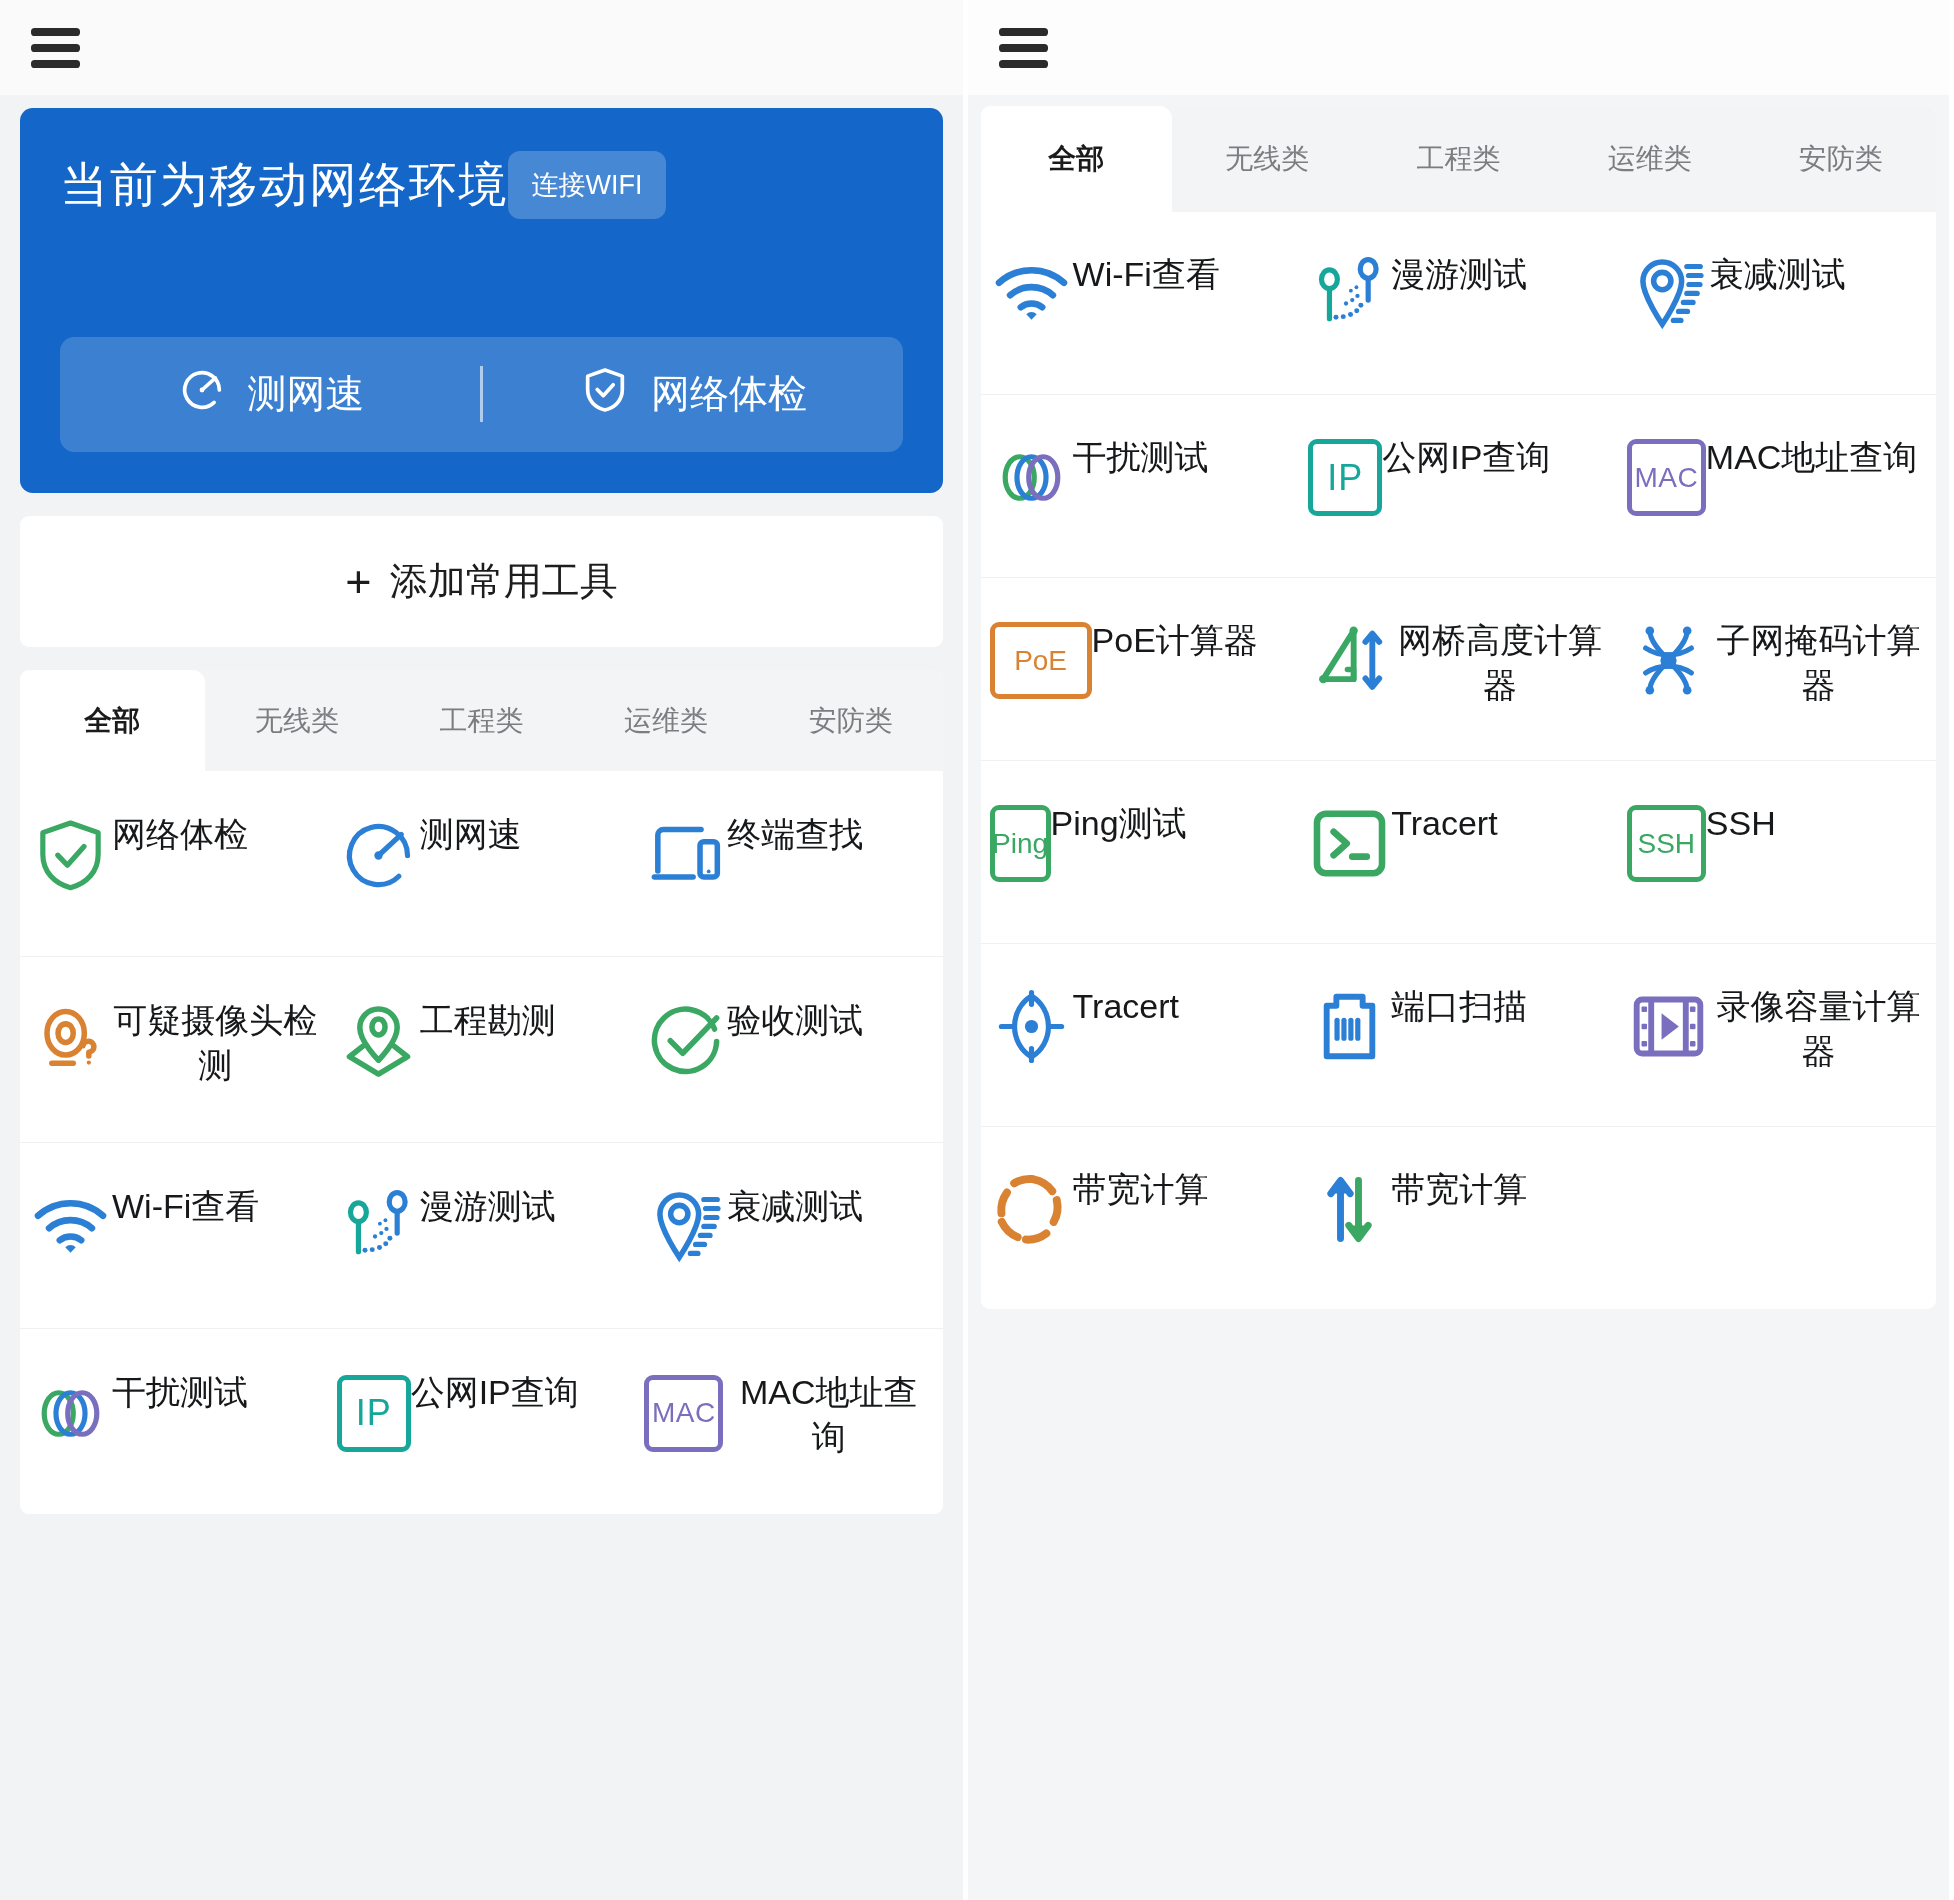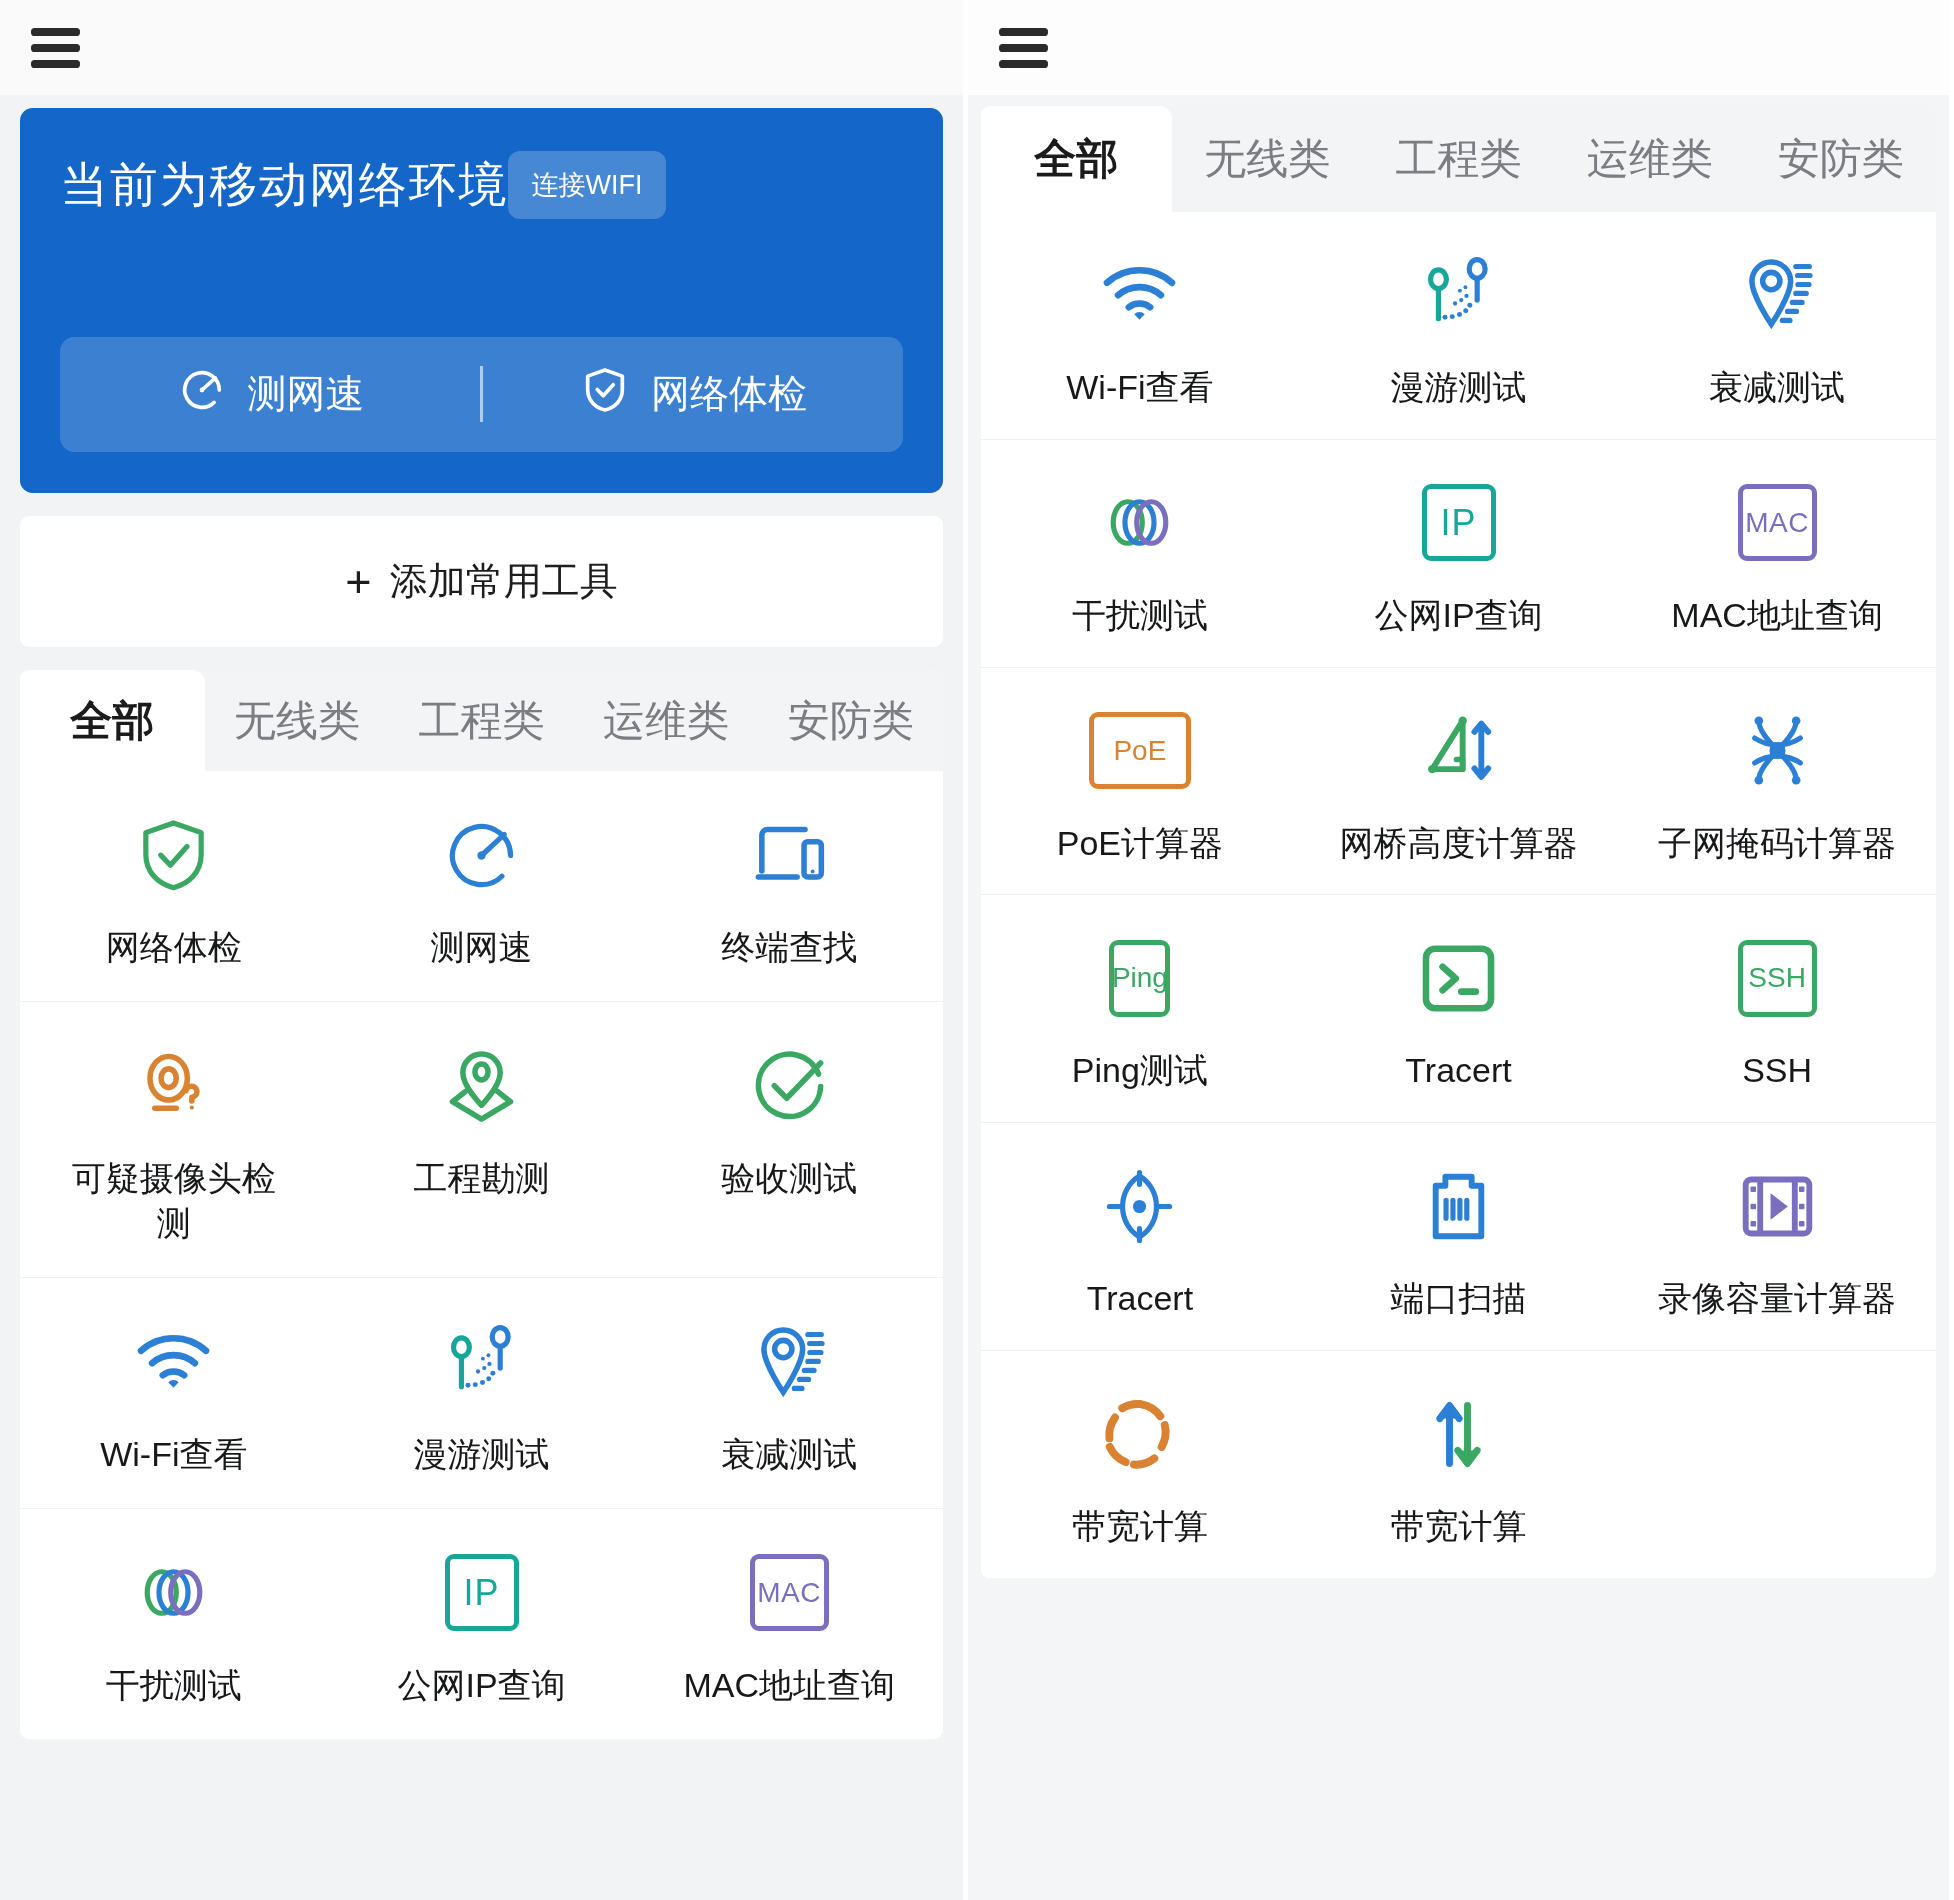--- a/index.html
+++ b/index.html
@@ -111,21 +111,21 @@
   
   .tabs {
     display: flex;
     height: 101px;
     background: #f3f4f6;
     align-items: stretch;
   }
   .tab {
     flex: 1;
     display: flex; align-items: center; justify-content: center;
-    font-size: 42px;
+    font-size: 28px;
     color: #7b7d82;
     cursor: pointer;
     position: relative;
   }
   .tab.active {
     background: #ffffff;
     color: #1b1b1b;
     font-weight: bold;
     border-top-right-radius: 12.6px;
   }
@@ -135,21 +135,21 @@
   .grid { background: #ffffff; }
   .grid-row {
     display: flex;
     border-bottom: 1.8px solid #f0f0f0;
   }
   .grid-row:last-child { border-bottom: none; }
   .tool {
     flex: 1 1 33.333%;
     min-width: 0;
     padding: 41px 9px 31px 9px;
-    display: flex; flex-direction: column; align-items: center;
+    display: flex; flex-direction: row; align-items: flex-start;
     cursor: pointer;
   }
   .tool-icon {
     height: 86px;
     display: flex; align-items: center; justify-content: center;
     margin-bottom: 27px;
   }
   .tool-icon svg { display: block; }
   .tool-label {
     font-size: 34px;

